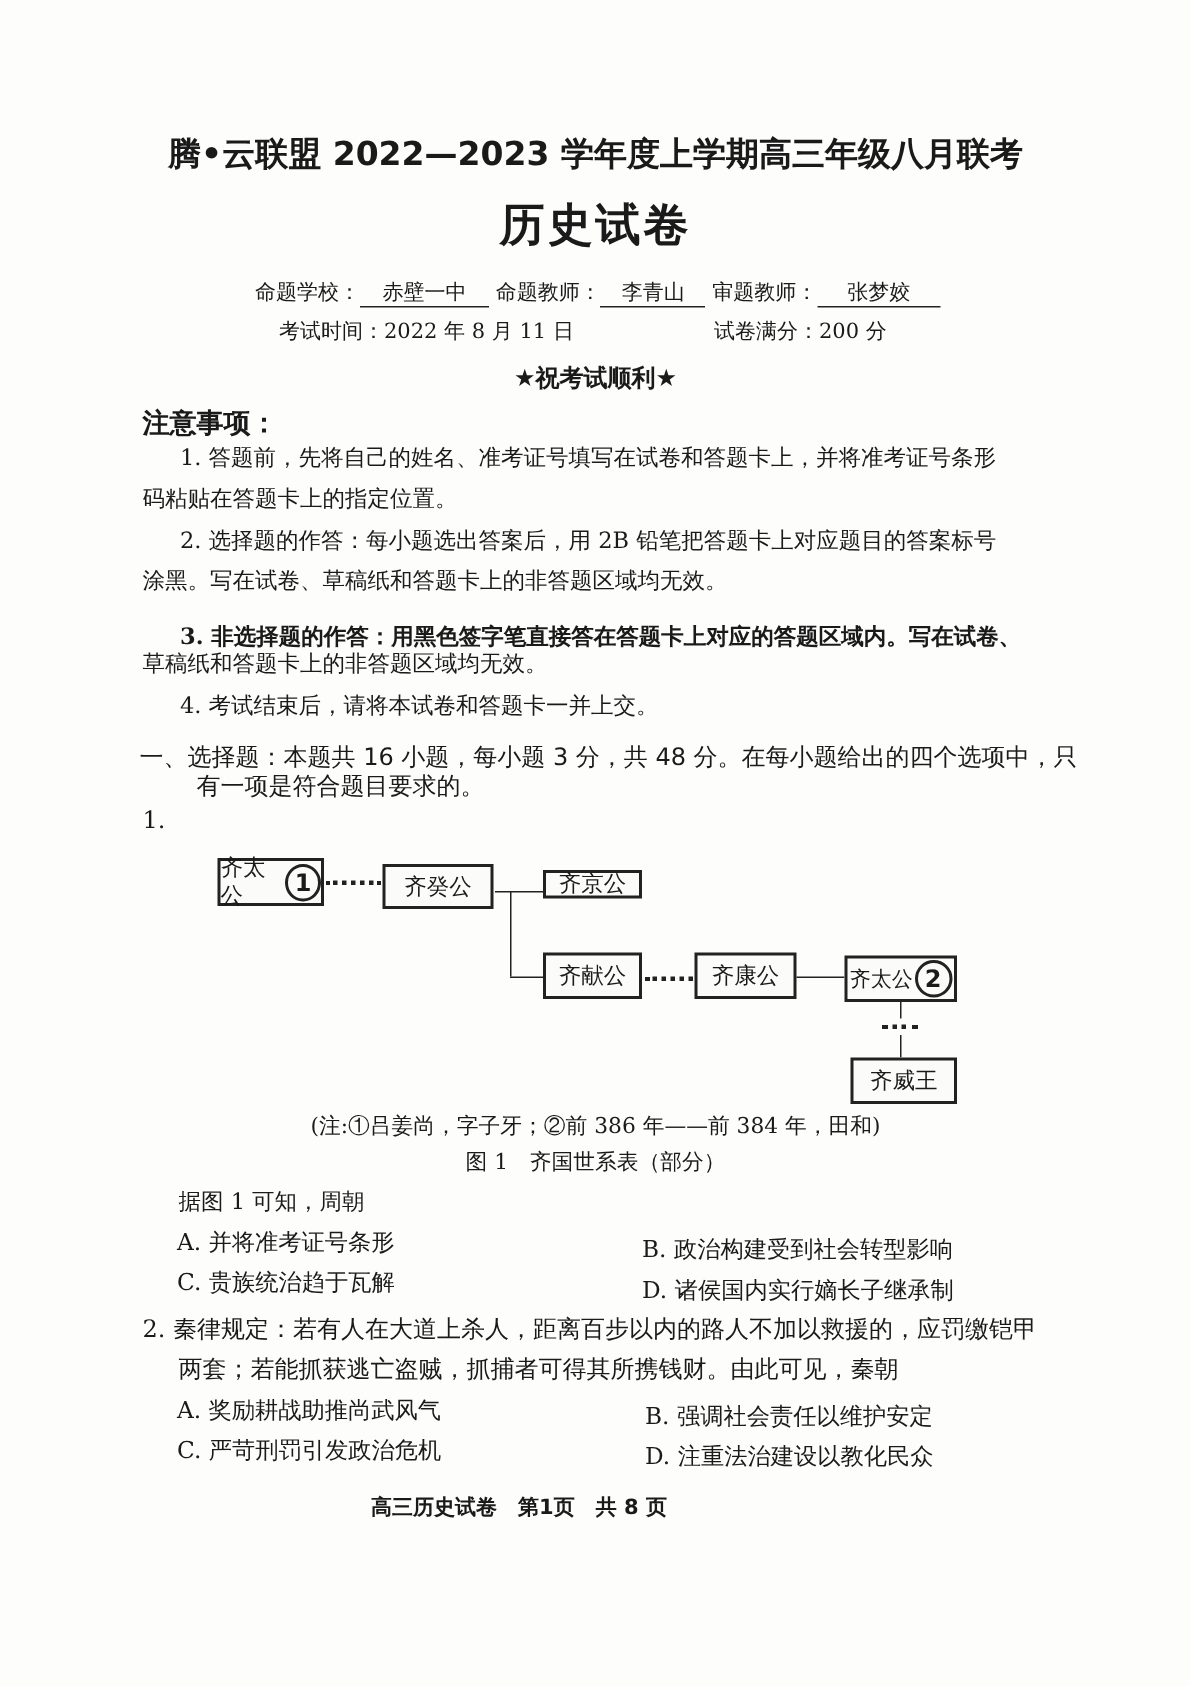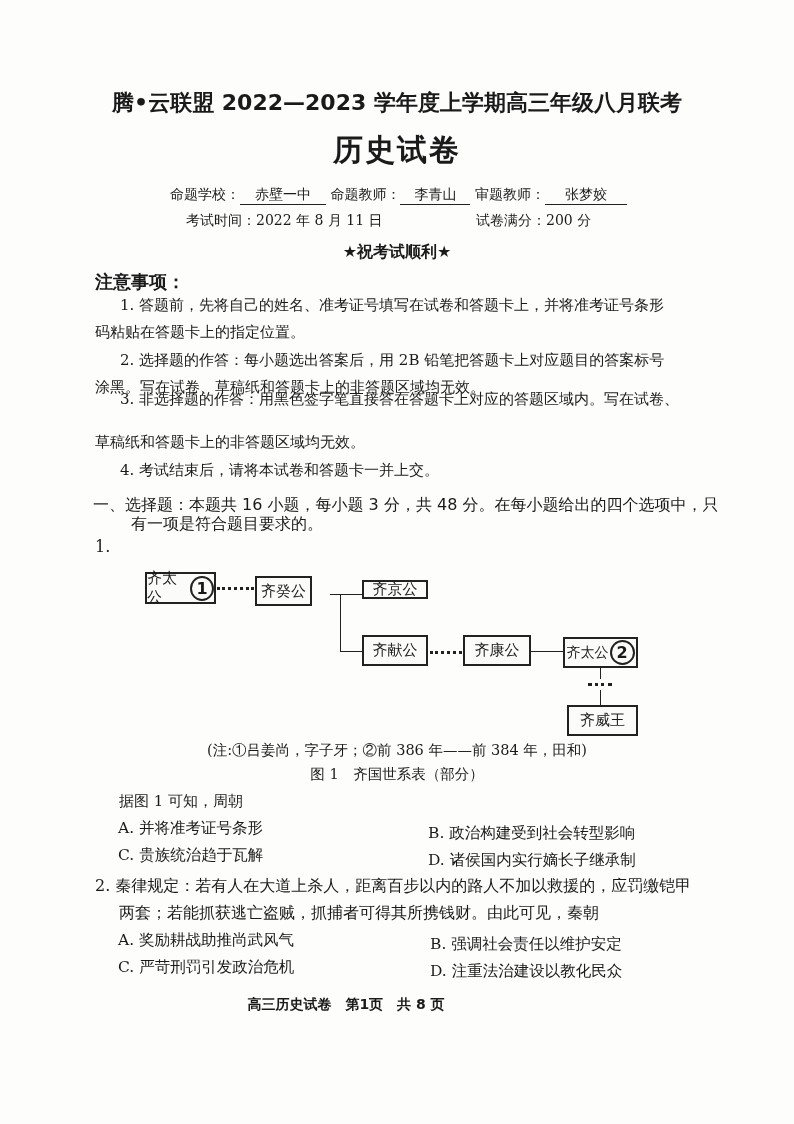--- a/index.html
+++ b/index.html
@@ -40,36 +40,36 @@
 <div class="abs meta" style="left:476px; top:212px;">
   <span>试卷满分：</span><span>200 分</span>
 </div>
 <div class="abs wish">★祝考试顺利★</div>
 
 <div class="abs sans bold" style="left:95px; top:270px; font-size:18px;">注意事项：</div>
 <div class="abs ser" style="left:120px; top:296px;">1. 答题前，先将自己的姓名、准考证号填写在试卷和答题卡上，并将准考证号条形</div>
 <div class="abs ser" style="left:95px; top:323px;">码粘贴在答题卡上的指定位置。</div>
 <div class="abs ser" style="left:120px; top:351px;">2. 选择题的作答：每小题选出答案后，用 2B 铅笔把答题卡上对应题目的答案标号</div>
 <div class="abs ser" style="left:95px; top:378px;">涂黑。写在试卷、草稿纸和答题卡上的非答题区域均无效。</div>
-<div class="abs ser" style="left:120px; top:390px;">3. 非选择题的作答：用黑色签字笔直接答在答题卡上对应的答题区域内。写在试卷、</div>
+<div class="abs ser" style="left:120px; top:415px;font-weight:bold;">3. 非选择题的作答：用黑色签字笔直接答在答题卡上对应的答题区域内。写在试卷、</div>
 <div class="abs ser" style="left:95px; top:433px;">草稿纸和答题卡上的非答题区域均无效。</div>
 <div class="abs ser" style="left:120px; top:461px;">4. 考试结束后，请将本试卷和答题卡一并上交。</div>
 
 <div class="abs sans" style="left:93px; top:495px;">一、选择题：本题共 16 小题，每小题 3 分，共 48 分。在每小题给出的四个选项中，只</div>
 <div class="abs sans" style="left:131px; top:514px;">有一项是符合题目要求的。</div>
 
 <div class="abs" style="left:95px; top:537px; font-family:'DejaVu Serif',serif; font-size:16px;">1.</div>
 
 <div>
   <div class="box" style="left:145px; top:572px; width:71px; height:32px;">
     <span>齐太公</span>
       <span class="circ">1</span>
   </div>
   <div class="dotted-h" style="left:217px; top:587px; width:37px;"></div>
-  <div class="box" style="left:255px; top:576px; width:57px; height:30px;">
+  <div class="box" style="left:255px; top:576px; width:74px; height:30px;">
     <span>齐癸公</span>
   </div>
   <div class="hline" style="left:330px; top:594px; width:32px;"></div>
   <div class="vline" style="left:340px; top:594px; height:57px;"></div>
   <div class="hline" style="left:340px; top:651px; width:22px;"></div>
   <div class="box" style="left:362px; top:580px; width:66px; height:19px;">
     <span>齐京公</span>
   </div>
   <div class="box" style="left:362px; top:635px; width:66px; height:31px;">
     <span>齐献公</span>

